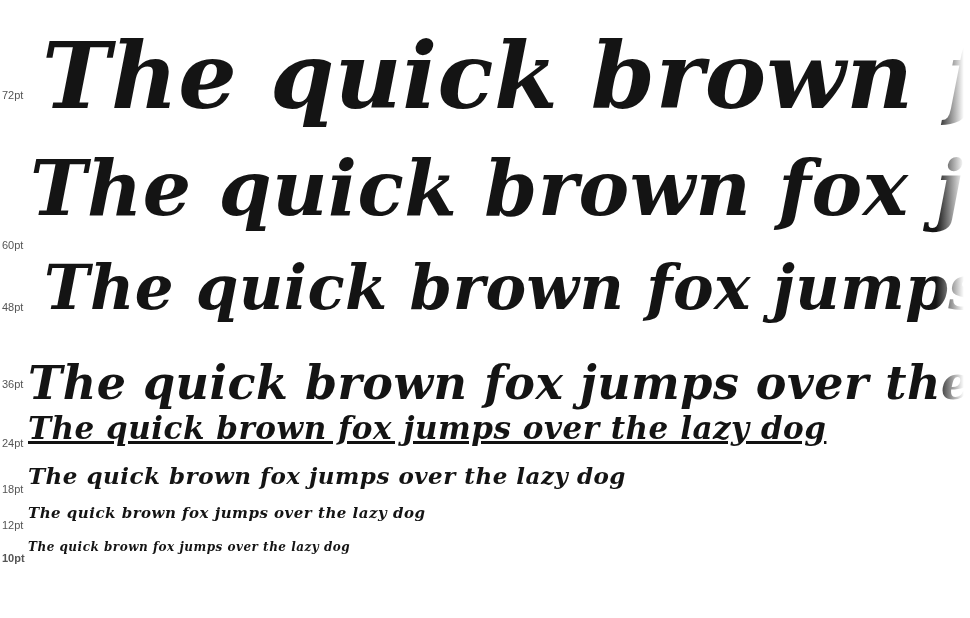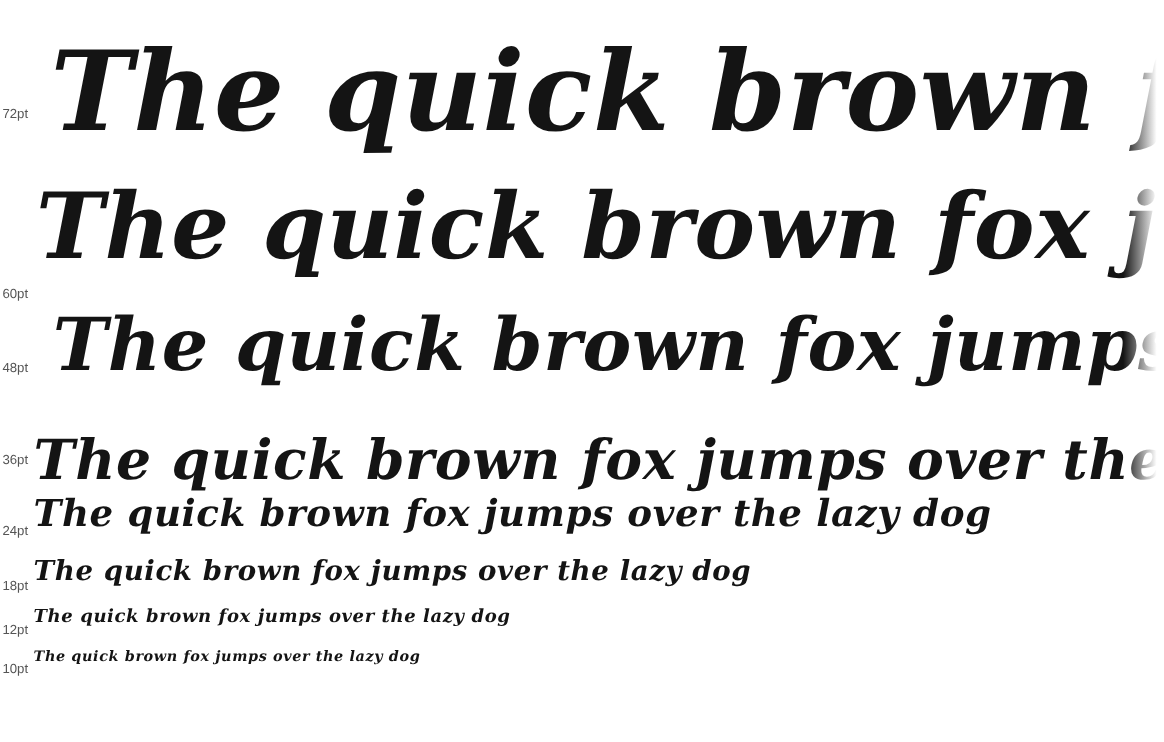--- a/index.html
+++ b/index.html
@@ -59,34 +59,34 @@
   .r1 .sample { font-size: 76px; margin-left: 30px; }
 
   .r2 { height: 88px; padding-left: 16px; }
   .r2 .size-label { position: absolute; left: 2px; top: 50px; }
   .r2 .sample { font-size: 61px; margin-left: 28px; }
 
   .r3 { height: 70px; align-items: flex-end; }
   .r3 .size-label { position: absolute; left: 2px; top: 39px; }
   .r3 .sample { font-size: 46px; margin-left: 28px; }
 
-  .r4 { height: 52px; }
+  .r4 { height: 52px; text-decoration: underline; }
   .r4 .size-label { position: absolute; left: 2px; top: 28px; }
   .r4 .sample { font-size: 31px; margin-left: 28px; }
 
   .r5 { height: 42px; }
   .r5 .size-label { position: absolute; left: 2px; top: 22px; }
   .r5 .sample { font-size: 23px; margin-left: 28px; }
 
   .r6 { height: 36px; }
   .r6 .size-label { position: absolute; left: 2px; top: 16px; }
   .r6 .sample { font-size: 15px; margin-left: 28px; }
 
   .r7 { height: 34px; }
-  .r7 .size-label { position: absolute; left: 2px; top: 13px; }
+  .r7 .size-label { position: absolute; left: 2px; top: 13px; font-weight: bold; }
   .r7 .sample { font-size: 12px; margin-left: 28px; }
 
   
   .fade-right {
     position: absolute;
     top: 0;
     right: 0;
     width: 34px;
     height: 618px;
     background: linear-gradient(to right, rgba(255,255,255,0), #ffffff 82%);

